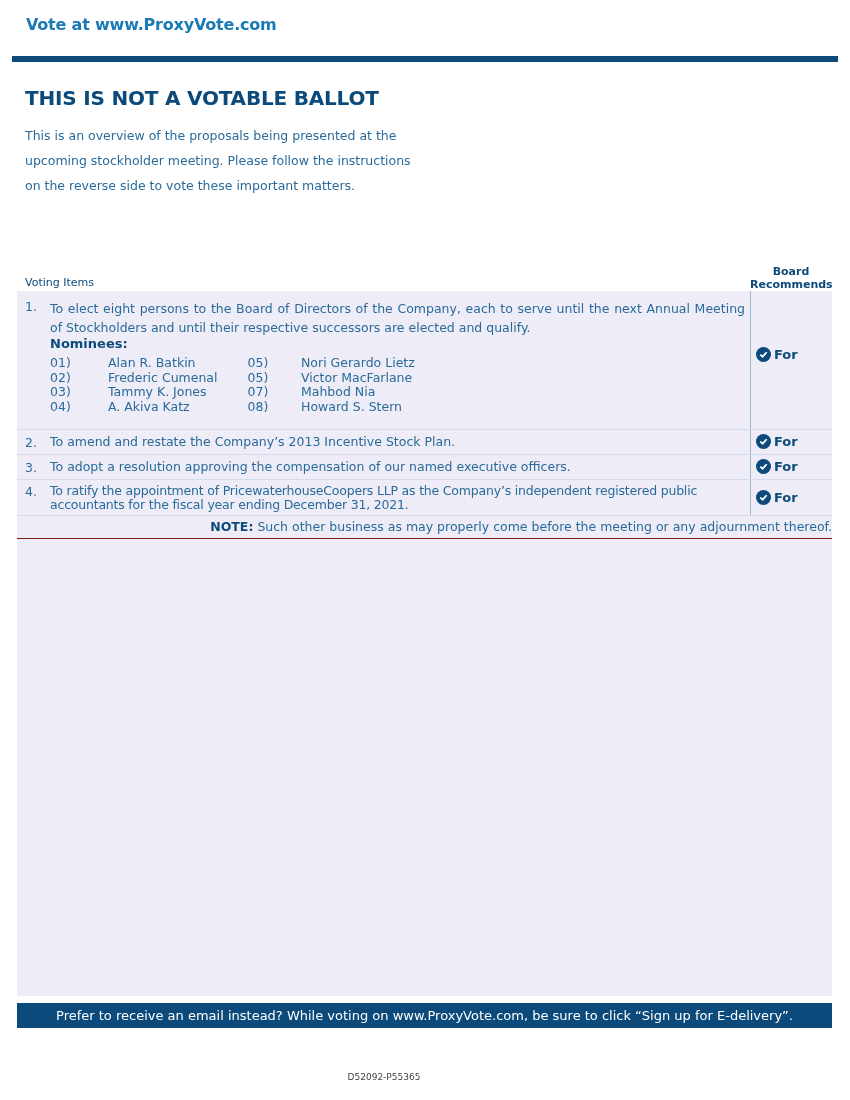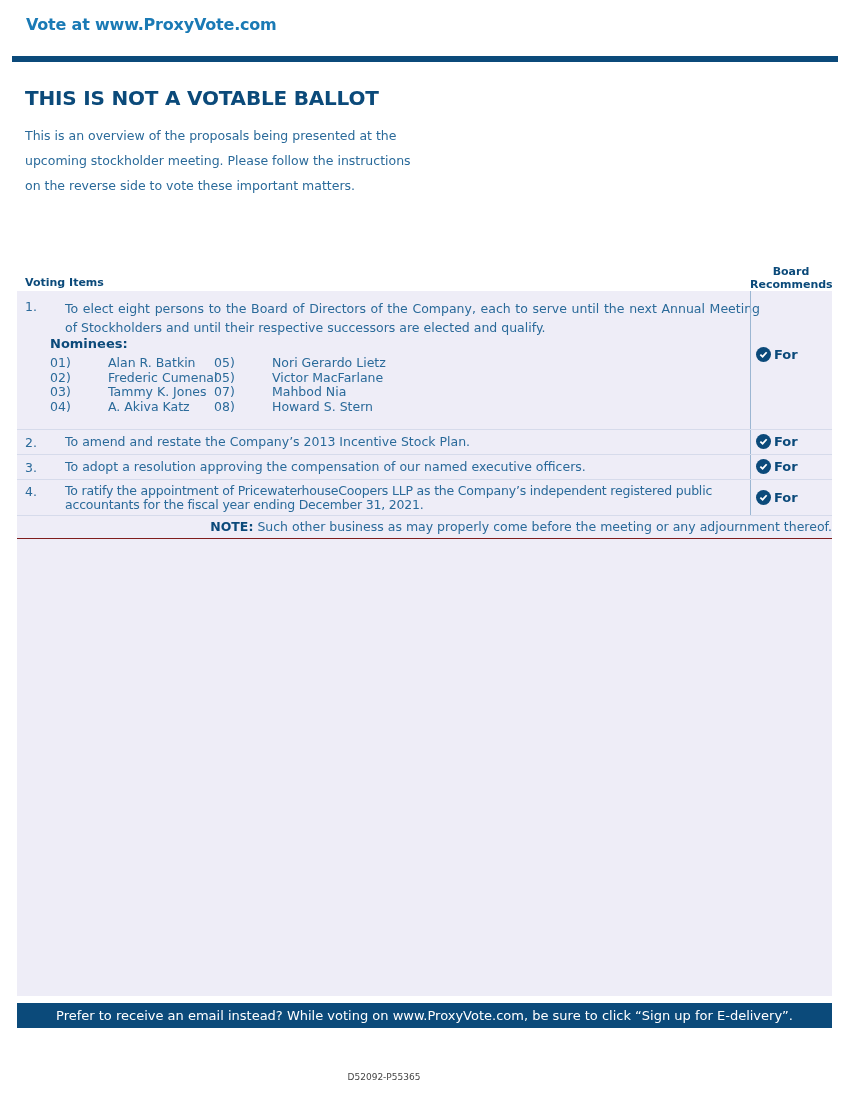--- a/index.html
+++ b/index.html
@@ -1,26 +1,26 @@
 <!DOCTYPE html>
 <html><head>
 <meta charset="utf-8">
 <style>
   * { box-sizing: border-box; margin: 0; padding: 0; }
   body { width: 850px; height: 1100px; background: #ffffff; position: relative; font-family: "DejaVu Sans", "Liberation Sans", sans-serif; color: #1f5f8b; overflow: hidden; }
   .vote-header { position: absolute; left: 26px; top: 15px; font-size: 16px; font-weight: bold; color: #1a7ab5; letter-spacing: -0.2px; }
   .top-rule { position: absolute; left: 12px; top: 56px; width: 826px; height: 6px; background: #0b4a7a; }
   .title { position: absolute; left: 25px; top: 86px; font-size: 20px; font-weight: bold; color: #0b4a7a; letter-spacing: -0.2px; }
   .intro { position: absolute; left: 25px; top: 123px; width: 400px; font-size: 12.5px; line-height: 25px; color: #2a6a9a; }
-  .col-head-left { position: absolute; left: 25px; top: 276px; font-size: 11px; font-weight: bold; color: #0b4a7a; }
+  .col-head-left { position: absolute; left: 25px; top: 276px; font-size: 11px; font-weight: normal; color: #0b4a7a; }
   .col-head-right { position: absolute; left: 750px; top: 265px; width: 82px; text-align: center; font-size: 11px; font-weight: bold; color: #0b4a7a; line-height: 13px; }
   .panel { position: absolute; left: 17px; top: 291px; width: 815px; height: 705px; background: #eeedf7; }
   .row { position: absolute; left: 0; width: 815px; border-bottom: 1px solid #d6dbeb; }
   .row .num { position: absolute; left: 8px; font-size: 12.5px; color: #2a6a9a; }
-  .row .text { position: absolute; left: 48px; width: 695px; font-size: 12.5px; color: #2a6a9a; line-height: 14px; }
+  .row .text { position: absolute; left: 33px; width: 695px; font-size: 12.5px; color: #2a6a9a; line-height: 14px; }
   .row .rec { position: absolute; left: 733px; top: 0; height: 100%; width: 82px; border-left: 1px solid #9bb6d2; }
   .rec-inner { position: absolute; left: 5px; display: flex; align-items: center; gap: 3px; font-size: 13px; font-weight: bold; color: #0b4a7a; }
   .check { width: 15px; height: 15px; border-radius: 50%; background: #0b4a7a; display: inline-flex; align-items: center; justify-content: center; }
   .nominees-label { position: absolute; left: 33px; top: 45px; font-size: 13px; font-weight: bold; color: #0b4a7a; }
   .nominee-col { position: absolute; top: 65px; font-size: 12.5px; line-height: 14.5px; color: #2a6a9a; }
   .nominee { display: flex; gap: 28px; }
   .nominee .n { width: 30px; }
   .note { position: absolute; left: 0; top: 225px; width: 815px; height: 23px; border-bottom: 1px solid #7f1d1d; font-size: 12.5px; color: #2a6a9a; padding-left: 8px; line-height: 22px; text-align: right; }
   .note b { color: #0b4a7a; }
   .footer-band { position: absolute; left: 17px; top: 1003px; width: 815px; height: 25px; background: #0b4a7a; color: #ffffff; font-size: 13px; text-align: center; line-height: 25px; }
@@ -57,21 +57,21 @@
         </div>
       <div class="nominee">
           <span class="n">03)</span>
           <span>Tammy K. Jones</span>
         </div>
       <div class="nominee">
           <span class="n">04)</span>
           <span>A. Akiva Katz</span>
         </div>
     </div>
-    <div class="nominee-col" style="left:197px;">
+    <div class="nominee-col" style="left:226px;text-align:center;">
       <div class="nominee">
           <span class="n">05)</span>
           <span>Nori Gerardo Lietz</span>
         </div>
       <div class="nominee">
           <span class="n">05)</span>
           <span>Victor MacFarlane</span>
         </div>
       <div class="nominee">
           <span class="n">07)</span>

